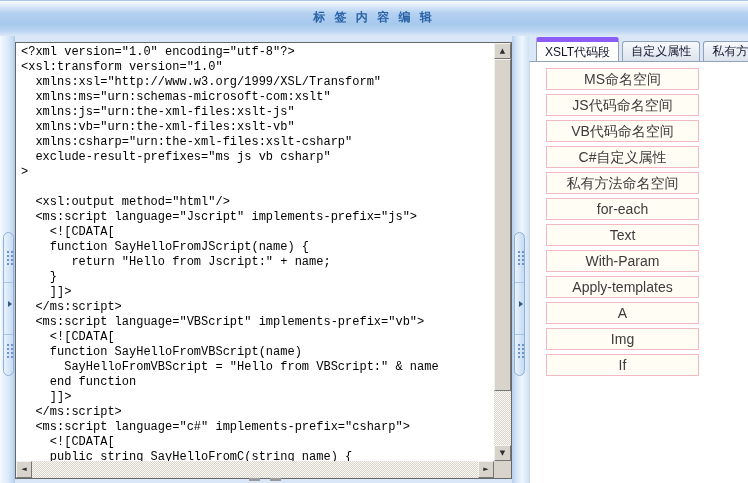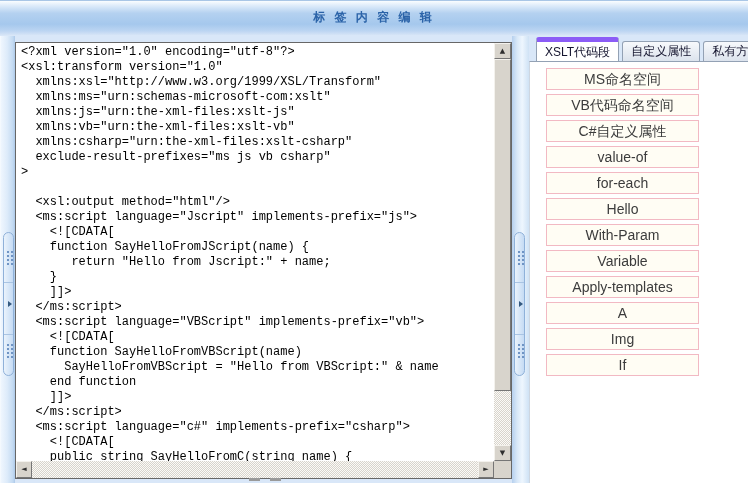--- a/index.html
+++ b/index.html
@@ -160,27 +160,27 @@
 
   <div class="right-panel">
     <div class="tabs" id="tabs">
         <div class="tab active">XSLT代码段</div>
         <div class="tab">自定义属性</div>
         <div class="tab">私有方法段</div>
       </div>
     <div class="tab-body">
       <div class="btn-col" id="btn-col">
           <button class="snip">MS命名空间</button>
+          <button class="snip">JS代码命名空间</button>
           <button class="snip">VB代码命名空间</button>
           <button class="snip">C#自定义属性</button>
-          <button class="snip">value-of</button>
+          <button class="snip">私有方法命名空间</button>
           <button class="snip">for-each</button>
-          <button class="snip">Hello</button>
+          <button class="snip">Text</button>
           <button class="snip">With-Param</button>
-          <button class="snip">Variable</button>
           <button class="snip">Apply-templates</button>
           <button class="snip">A</button>
           <button class="snip">Img</button>
           <button class="snip">If</button>
         </div>
     </div>
   </div>
 
   <div class="bottom-grip">
     <span></span><span></span>

